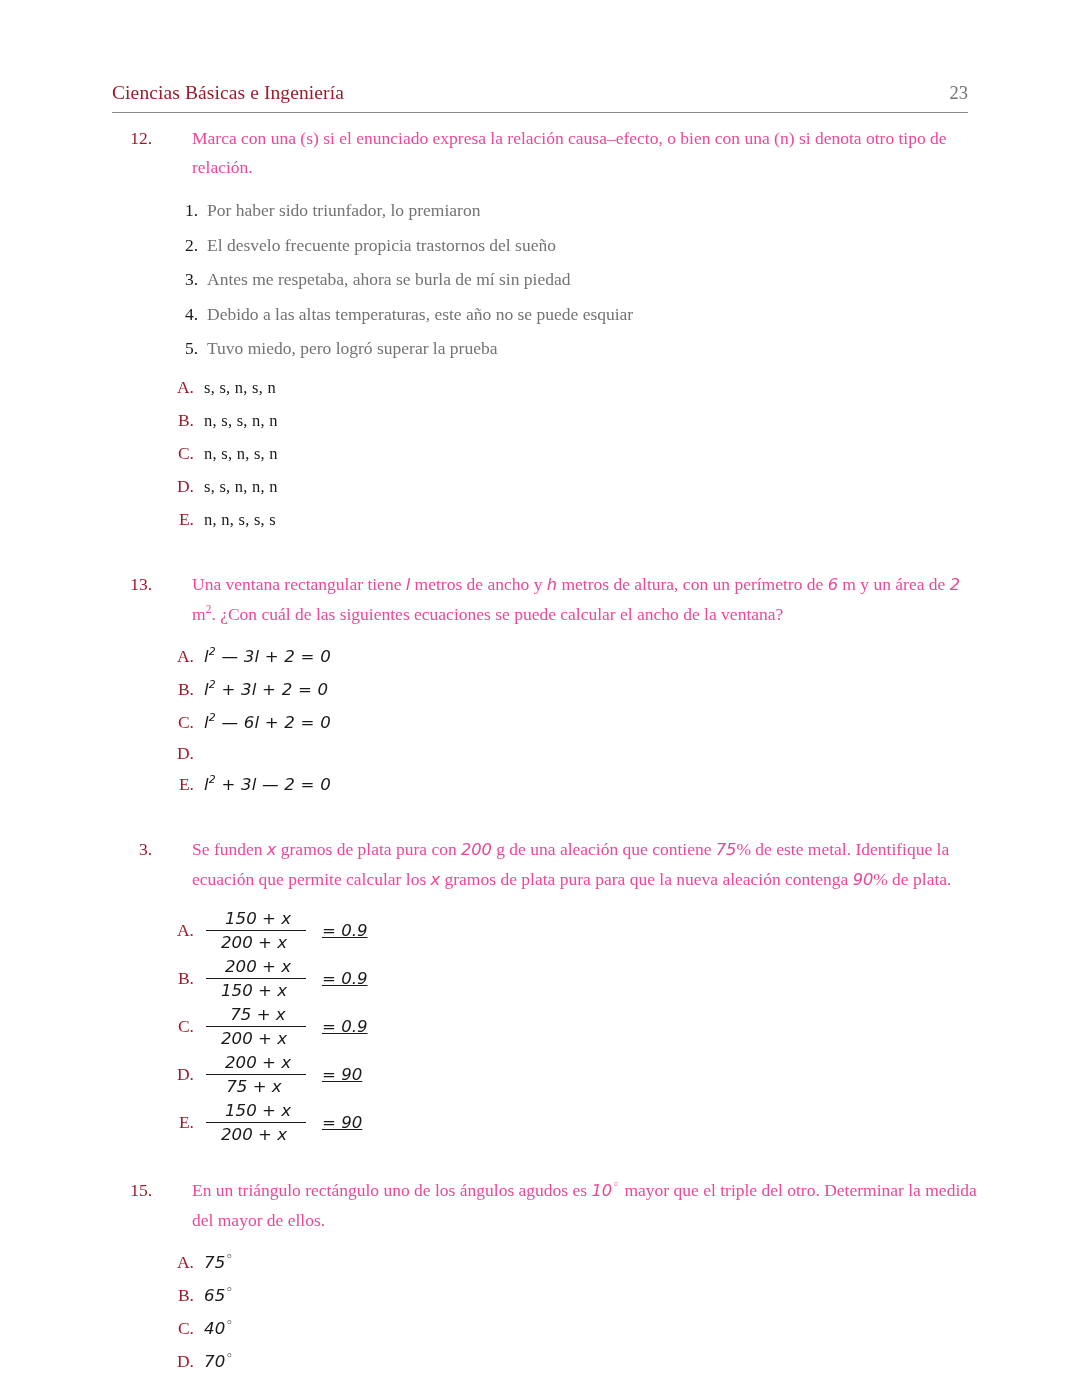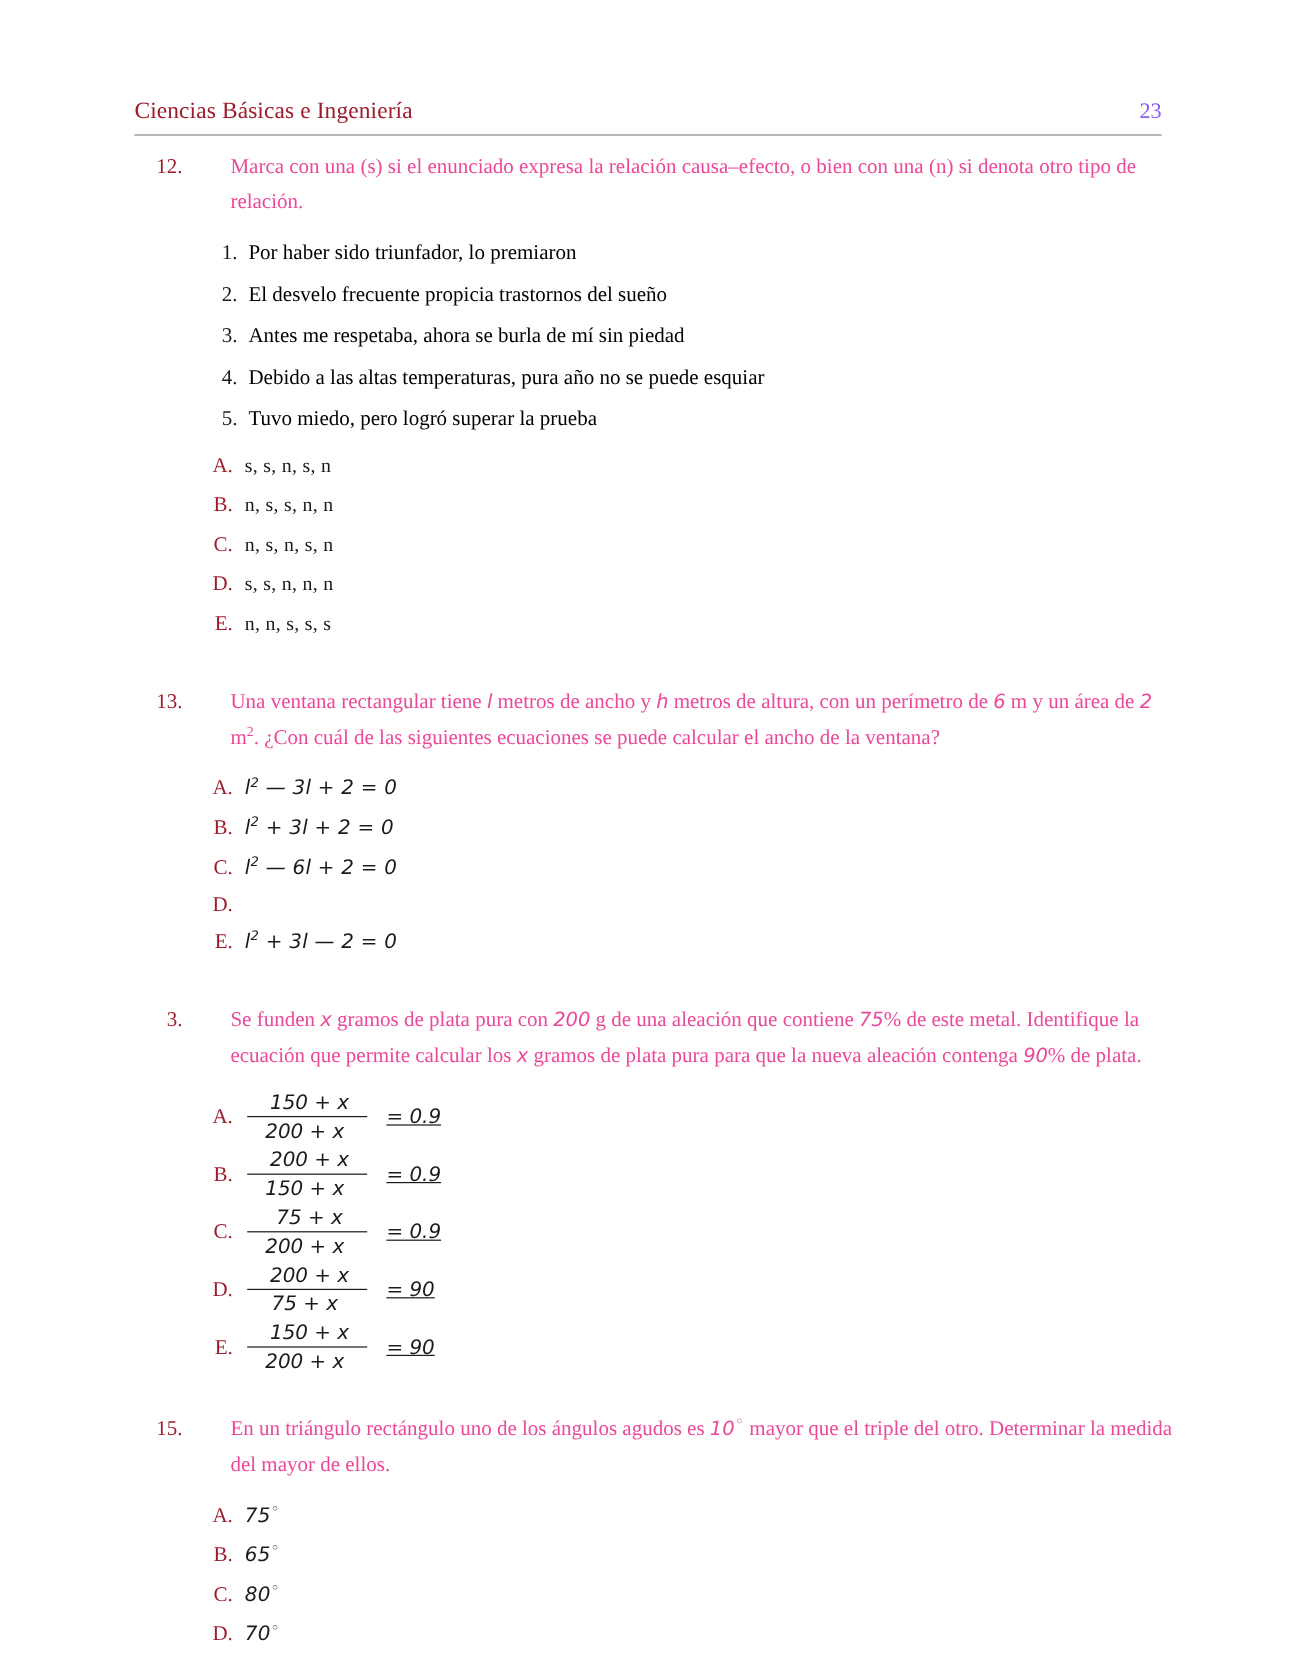--- a/index.html
+++ b/index.html
@@ -38,21 +38,21 @@
     font-size: 19.5px;
     color: #9c1c2c;
     letter-spacing: 0.1px;
     white-space: nowrap;
   }
   .header-folio {
     position: absolute;
     right: 0;
     top: 1px;
     font-size: 18.5px;
-    color: #8b5cf6;
+    color: #737373;
   }
   .header-rule {
     position: absolute;
     left: 112px;
     top: 112px;
     width: 856px;
     height: 0;
     border-top: 1.6px solid #8a8a8a;
   }
 
@@ -129,21 +129,21 @@
     margin-left: 168px;
     text-align: right;
     padding-right: 9px;
     font-size: 17.5px;
     color: #1a1a1a;
   }
   .st-text {
     flex: 1 1 auto;
     font-size: 17.5px;
     line-height: 26px;
-    color: #000000;
+    color: #737373;
   }
 
   
   .options {
     margin-top: 14px;
   }
   .option {
     display: flex;
     align-items: baseline;
     margin-bottom: 8px;
@@ -250,21 +250,21 @@
         <div class="statement">
           <div class="st-num">2.</div>
           <div class="st-text">El desvelo frecuente propicia trastornos del sueño</div>
         </div>
         <div class="statement">
           <div class="st-num">3.</div>
           <div class="st-text">Antes me respetaba, ahora se burla de mí sin piedad</div>
         </div>
         <div class="statement">
           <div class="st-num">4.</div>
-          <div class="st-text">Debido a las altas temperaturas, pura año no se puede esquiar</div>
+          <div class="st-text">Debido a las altas temperaturas, este año no se puede esquiar</div>
         </div>
         <div class="statement">
           <div class="st-num">5.</div>
           <div class="st-text">Tuvo miedo, pero logró superar la prueba</div>
         </div>
       </div>
 
       <div class="options">
         <div class="option">
           <div class="opt-letter">A.</div>
@@ -399,21 +399,21 @@
         <div class="option">
           <div class="opt-letter">A.</div>
           <div class="opt-text math"><span>75</span><span class="deg">◦</span></div>
         </div>
         <div class="option">
           <div class="opt-letter">B.</div>
           <div class="opt-text math"><span>65</span><span class="deg">◦</span></div>
         </div>
         <div class="option">
           <div class="opt-letter">C.</div>
-          <div class="opt-text math"><span>80</span><span class="deg">◦</span></div>
+          <div class="opt-text math"><span>40</span><span class="deg">◦</span></div>
         </div>
         <div class="option">
           <div class="opt-letter">D.</div>
           <div class="opt-text math"><span>70</span><span class="deg">◦</span></div>
         </div>
 
       </div>
     </div>
 
   </div>

